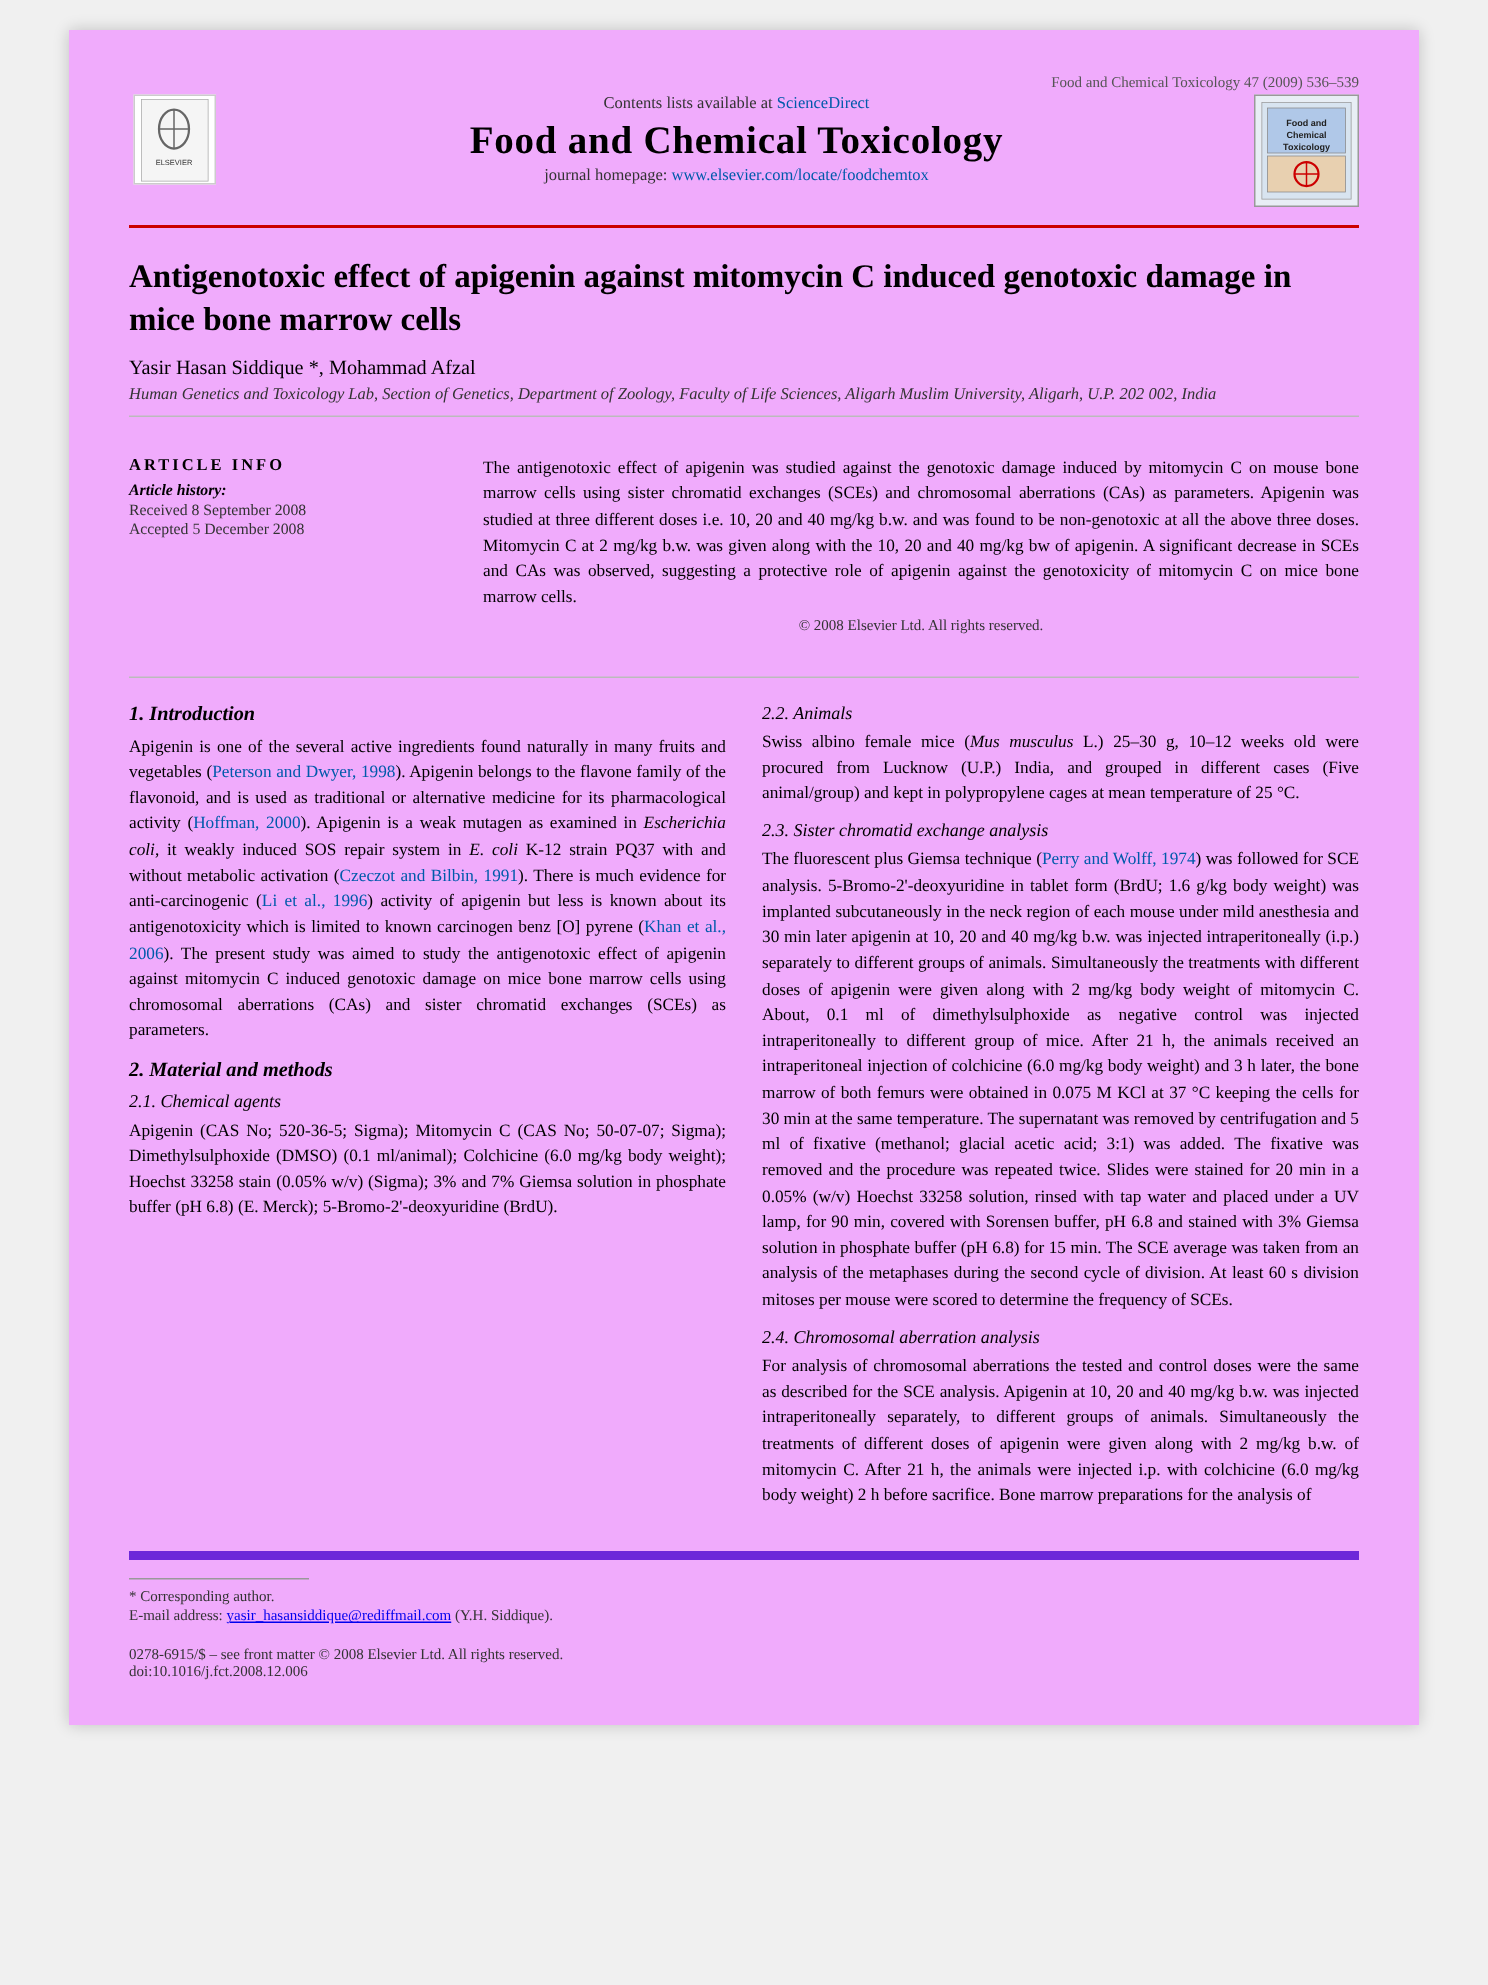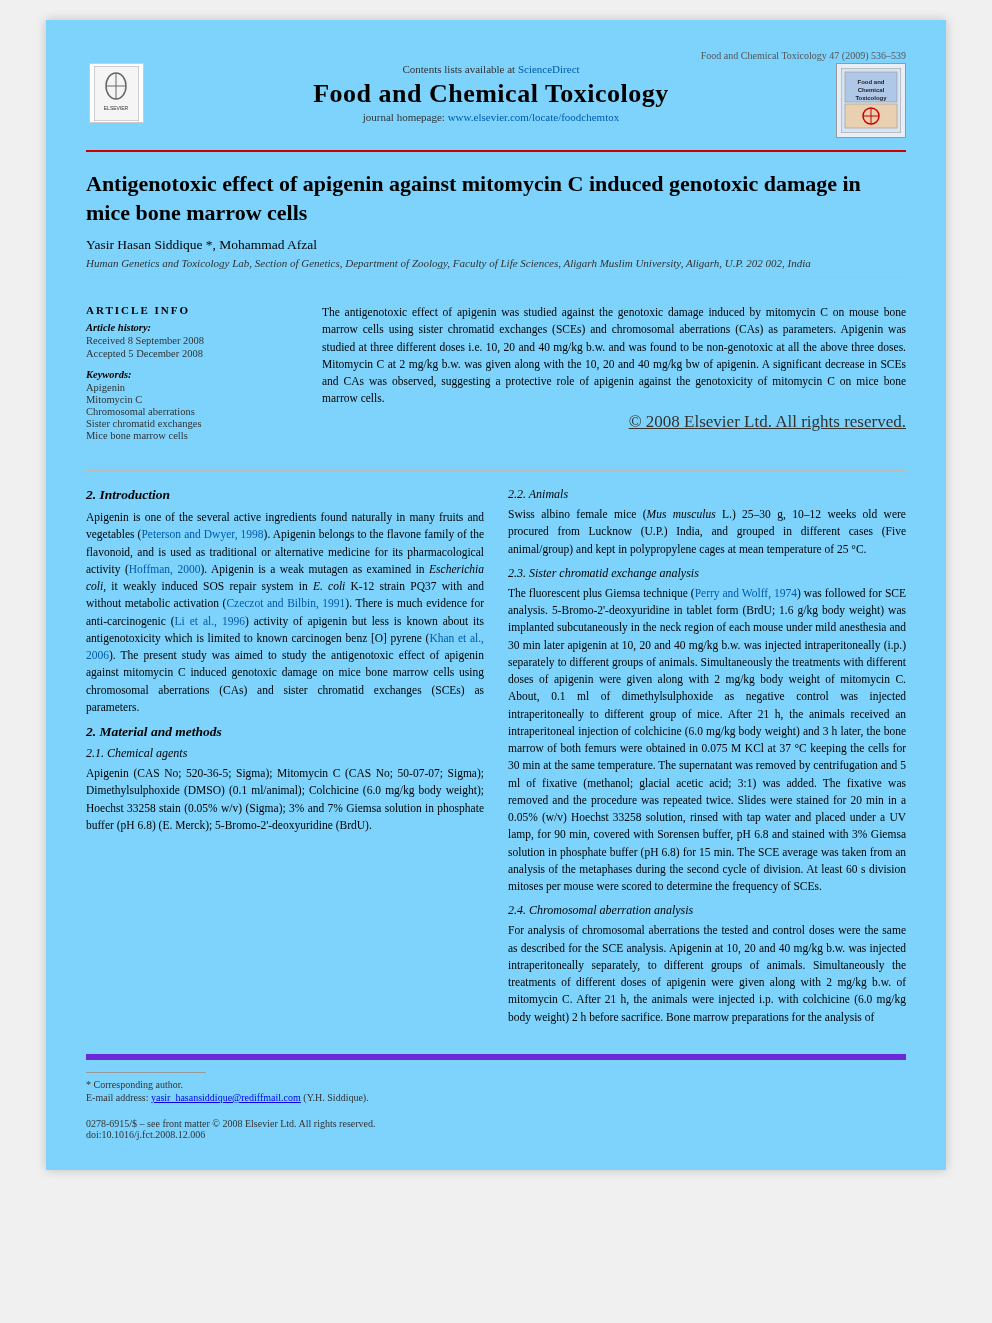--- a/index.html
+++ b/index.html
@@ -6,21 +6,21 @@
     body {
       background: #f0f0f0;
       font-family: 'Times New Roman', Times, serif;
       font-size: 13px;
       color: #000;
       display: flex;
       justify-content: center;
       padding: 20px;
     }
     .page {
-      background: #7dd3fc;
+      background: #f0abfc;
       width: 900px;
       padding: 30px 40px;
       box-shadow: 0 0 10px rgba(0,0,0,0.2);
     }
 
     
     .journal-header {
       border-bottom: 2px solid #c00;
       margin-bottom: 8px;
       padding-bottom: 8px;
@@ -166,25 +166,24 @@
       color: #333;
       margin-bottom: 1px;
     }
     .abstract-text {
       font-size: 11.5px;
       line-height: 1.5;
       color: #000;
       text-align: justify;
     }
     .abstract-copyright {
-      font-size: 17px;
-      text-align: right;
+      font-size: 10px;
+      text-align: center;
       margin-top: 4px;
       color: #333;
-      text-decoration: underline;
     }
 
     
     .body-section {
       margin-top: 16px;
     }
     .two-col {
       display: flex;
       gap: 24px;
     }
@@ -301,44 +300,36 @@
     <hr class="divider-line">
   </div>
 
   <div class="info-section">
 
     <div class="article-info">
       <div class="section-heading-small">ARTICLE INFO</div>
       <div class="info-label">Article history:</div>
       <div class="info-date">Received 8 September 2008</div>
       <div class="info-date">Accepted 5 December 2008</div>
-      <div class="keywords-section">
-        <div class="info-label">Keywords:</div>
-        <div class="keyword-item">Apigenin</div>
-        <div class="keyword-item">Mitomycin C</div>
-        <div class="keyword-item">Chromosomal aberrations</div>
-        <div class="keyword-item">Sister chromatid exchanges</div>
-        <div class="keyword-item">Mice bone marrow cells</div>
-      </div>
     </div>
 
     <div class="abstract-section">
       <div class="abstract-text">The antigenotoxic effect of apigenin was studied against the genotoxic damage induced by mitomycin C on mouse bone marrow cells using sister chromatid exchanges (SCEs) and chromosomal aberrations (CAs) as parameters. Apigenin was studied at three different doses i.e. 10, 20 and 40 mg/kg b.w. and was found to be non-genotoxic at all the above three doses. Mitomycin C at 2 mg/kg b.w. was given along with the 10, 20 and 40 mg/kg bw of apigenin. A significant decrease in SCEs and CAs was observed, suggesting a protective role of apigenin against the genotoxicity of mitomycin C on mice bone marrow cells.</div>
       <div class="abstract-copyright">© 2008 Elsevier Ltd. All rights reserved.</div>
     </div>
   </div>
 
   <hr class="divider-line">
 
   <div class="body-section">
     <div class="two-col">
 
       <div class="col-left">
 
-        <div class="section-title">2. Introduction</div>
+        <div class="section-title">1. Introduction</div>
         <div class="body-text">
           Apigenin is one of the several active ingredients found naturally in many fruits and vegetables (<a href="#">Peterson and Dwyer, 1998</a>). Apigenin belongs to the flavone family of the flavonoid, and is used as traditional or alternative medicine for its pharmacological activity (<a href="#">Hoffman, 2000</a>). Apigenin is a weak mutagen as examined in <em>Escherichia coli</em>, it weakly induced SOS repair system in <em>E. coli</em> K-12 strain PQ37 with <span>and</span> without metabolic activation (<a href="#">Czeczot and Bilbin, 1991</a>). There is much evidence for anti-carcinogenic (<a href="#">Li et al., 1996</a>) activity of apigenin but less is known about its antigenotoxicity which is limited to known carcinogen benz [O] pyrene (<a href="#">Khan et al., 2006</a>). The present study was aimed to study the antigenotoxic effect of apigenin against mitomycin C induced genotoxic damage on mice bone marrow cells using chromosomal aberrations (CAs) and sister chromatid exchanges (SCEs) as parameters.
         </div>
 
         <div class="section-title">2. Material and methods</div>
         <div class="subsection-title">2.1. Chemical agents</div>
         <div class="body-text">Apigenin (CAS No; 520-36-5; Sigma); Mitomycin C (CAS No; 50-07-07; Sigma); Dimethylsulphoxide (DMSO) (0.1 ml/animal); Colchicine (6.0 mg/kg body weight); Hoechst 33258 stain (0.05% w/v) (Sigma); 3% and 7% Giemsa solution in phosphate buffer (pH 6.8) (E. Merck); 5-Bromo-2'-deoxyuridine (BrdU).</div>
       </div>
 
       <div class="col-right">

